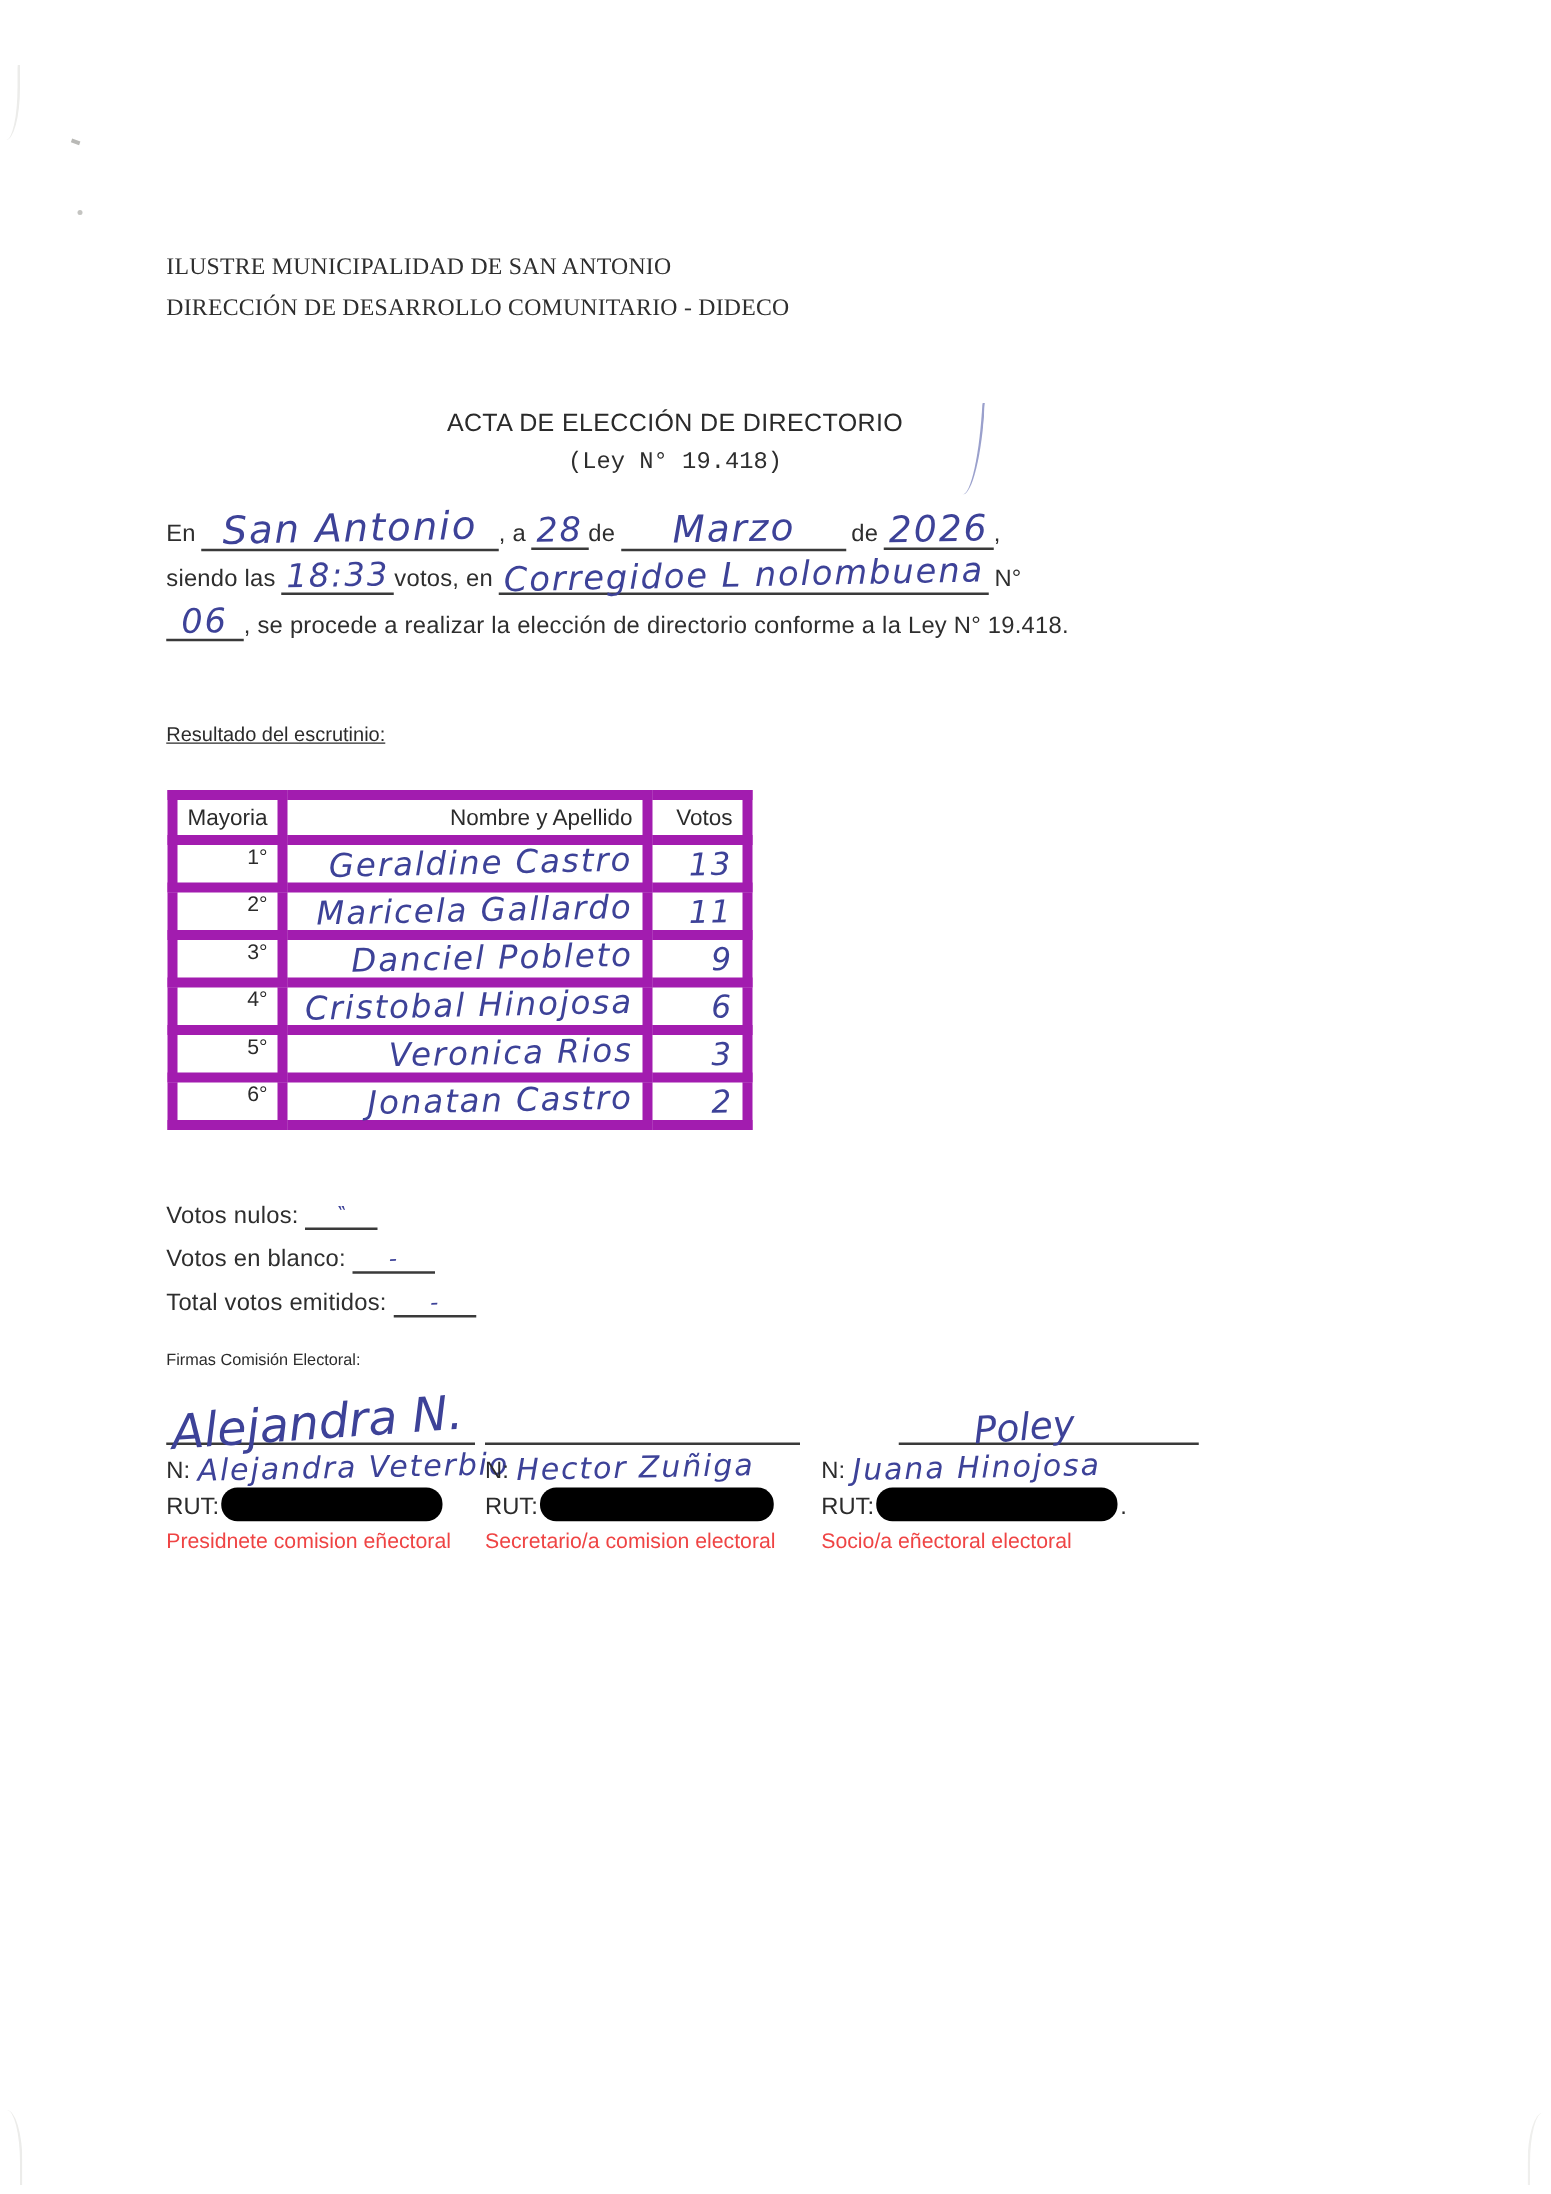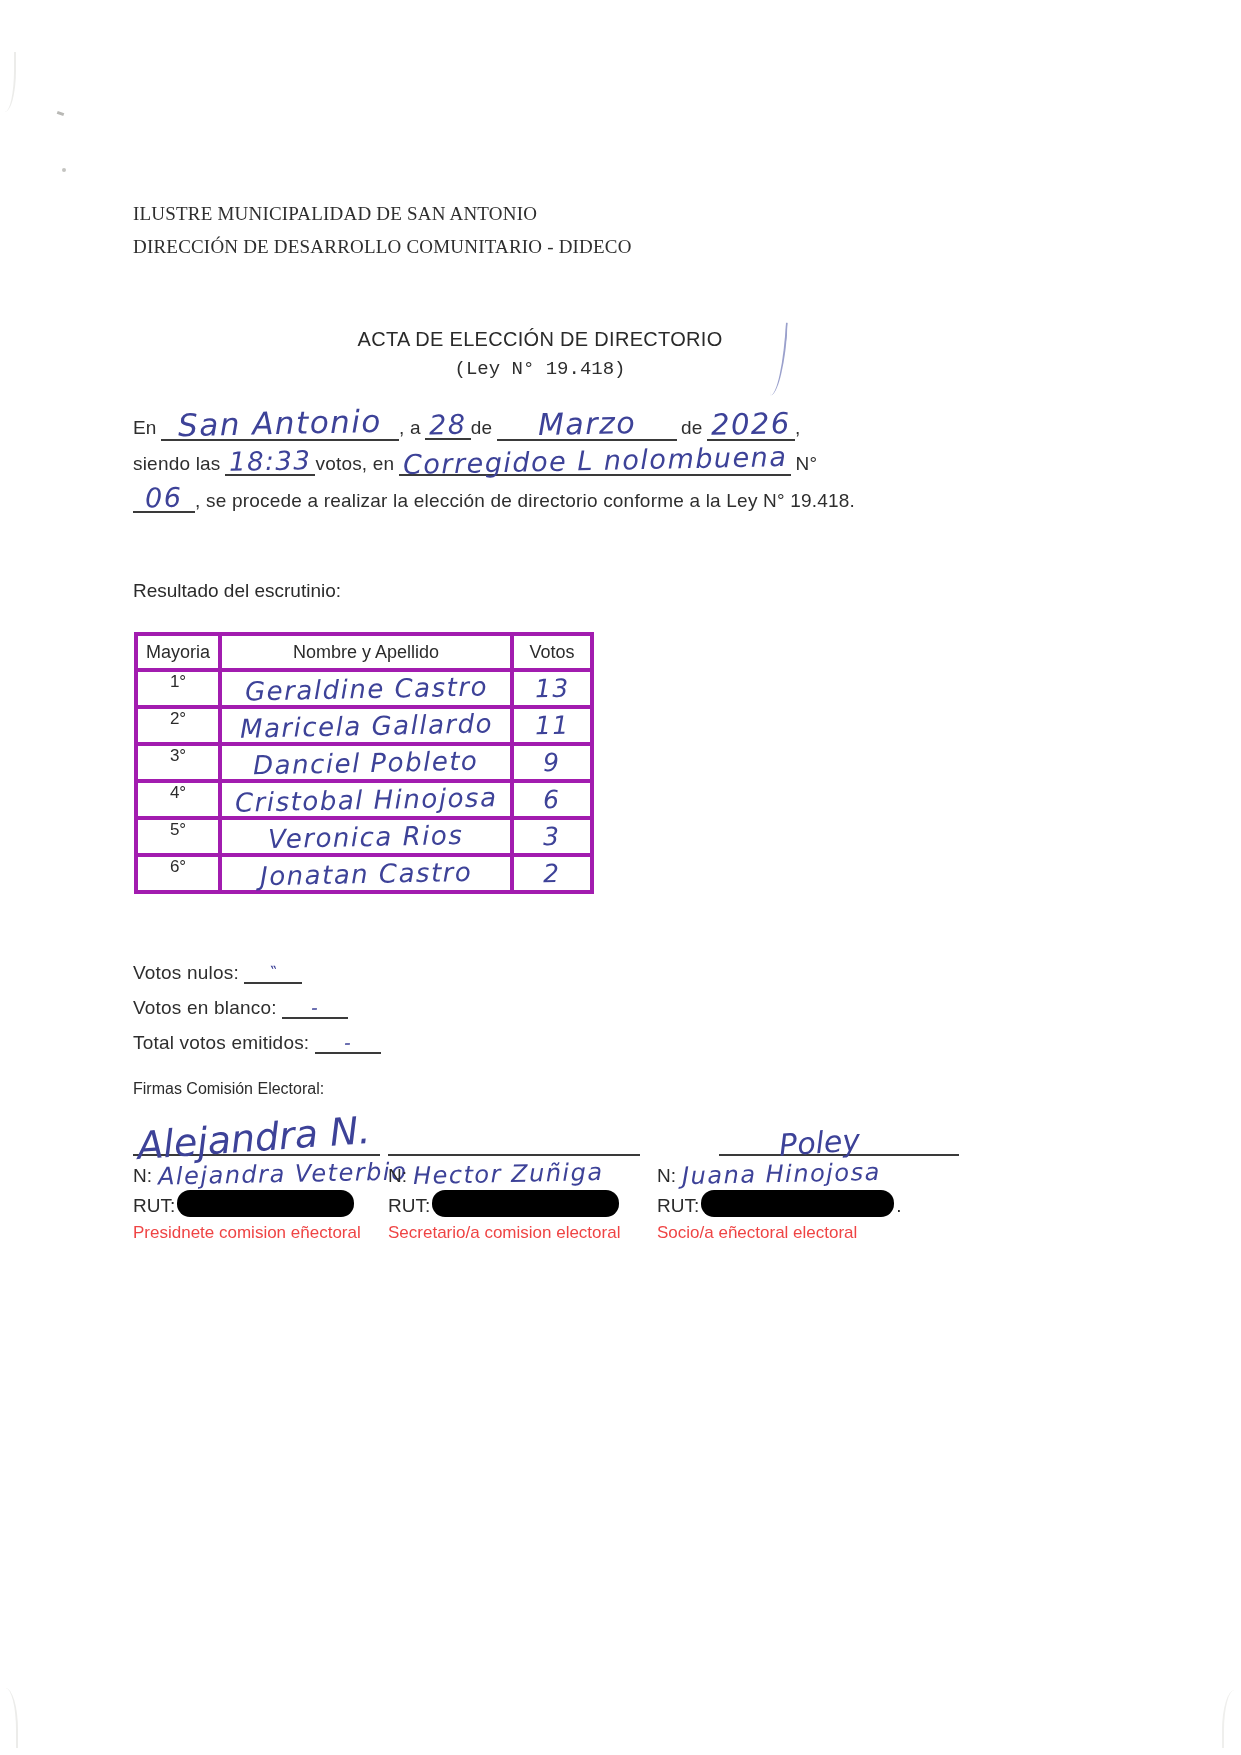--- a/index.html
+++ b/index.html
@@ -42,41 +42,41 @@
     border-bottom: 2px solid #3a3a3a;
     text-align: center;
     vertical-align: baseline;
     line-height: 1;
     padding: 0 4px 0px 4px;
   }
 
   .intro-line { position: absolute; left: 133px; white-space: nowrap; }
   .intro-line .printed { vertical-align: baseline; }
 
-  .section-heading { position: absolute; left: 133px; font-size: 19px; }
+  .section-heading { position: absolute; left: 133px; font-size: 16px; text-decoration: underline; }
 
   
   .results-table { position: absolute; left: 134px; top: 632px; border-collapse: collapse; }
-  .results-table th, .results-table td { border: 4px solid #a21caf; padding: 0 8px; text-align: center; font-weight: normal; }
+  .results-table th, .results-table td { border: 8px solid #a21caf; padding: 0 8px; text-align: right; font-weight: normal; }
   .results-table th { height: 36px; font-size: 18px; }
   .results-table td { height: 37px; }
   .col-rank  { width: 78px; }
   .col-name  { width: 292px; }
   .col-votes { width: 80px; }
   .rank-cell { font-size: 17px; vertical-align: top; padding-top: 4px; }
   .name-cell .hw { font-size: 26px; }
   .votes-cell .hw { font-size: 25px; }
 
   
   .totals-line { position: absolute; left: 133px; white-space: nowrap; }
   .totals-line .blank { min-width: 64px; }
   .totals-line .hw { font-size: 18px; }
 
   
-  .sig-heading { position: absolute; left: 133px; top: 1080px; font-size: 16px; }
+  .sig-heading { position: absolute; left: 133px; top: 1080px; font-size: 13px; }
   .sig-col { position: absolute; width: 260px; }
   .sig-col-1 { left: 133px; top: 1100px; }
   .sig-col-2 { left: 388px; top: 1100px; }
   .sig-col-3 { left: 657px; top: 1100px; }
   .sig-line { position: relative; height: 56px; border-bottom: 2px solid #3a3a3a; }
   .sig-col-1 .sig-line { width: 247px; }
   .sig-col-2 .sig-line { width: 252px; }
   .sig-col-3 .sig-line { width: 240px; margin-left: 62px; }
   .sig-scribble { position: absolute; bottom: -6px; left: 4px; font-size: 38px; letter-spacing: 0; transform: rotate(-4deg); }
   .sig-col-3 .sig-scribble { left: 60px; font-size: 30px; }

